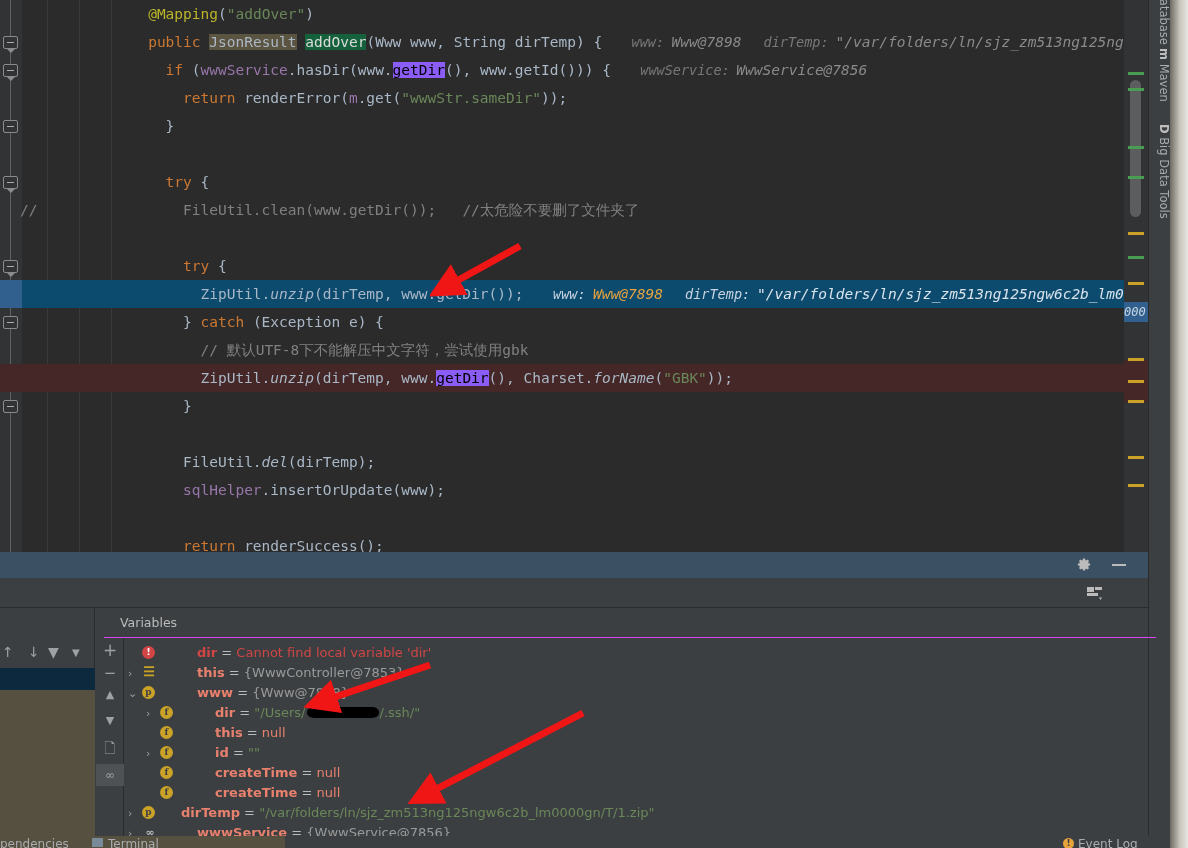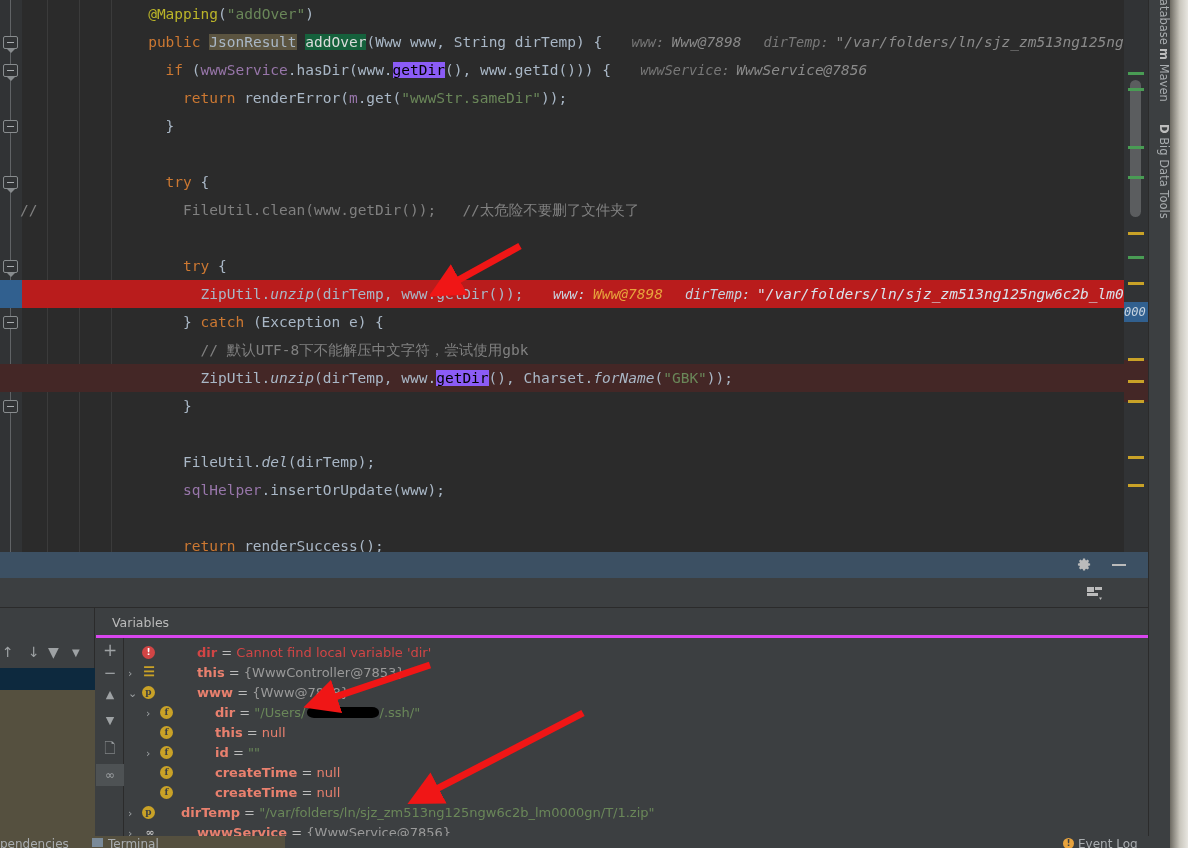--- a/index.html
+++ b/index.html
@@ -38,21 +38,21 @@
   }
   .gut-col { position:absolute; top:0; width:1px; height:552px; background:#3b3b3b; }
 
   .code {
     position:absolute; left:0; top:0; width:1148px;
     font-family:"DejaVu Sans Mono","Liberation Mono",monospace;
     font-size:14.5px; line-height:28px; white-space:pre;
   }
   .ln { position:relative; height:28px; }
   .ln .txt { position:absolute; left:22px; top:0; }
-  .ln.sel { background:#b91c1c;border-radius:12px; }
+  .ln.sel { background:#0c4a6e;border-radius:12px; }
   .ln.exc { background:#442726; }
   .ln.sel .txt, .ln.exc .txt { left:22px; }
   .ln.sel::before {
     content:""; position:absolute; left:0; top:0; width:22px; height:28px;
     background:#31608f;
   }
   .ln.exc::before {
     content:""; position:absolute; left:0; top:0; width:22px; height:28px;
     background:#442726;
   }
@@ -156,22 +156,22 @@
     background:#3c3f41; border-right:1px solid #2b2b2b;
   }
   .vt-ic {
     position:absolute; left:0; width:28px; text-align:center;
     color:#9ea2a4; font-size:14px;
   }
   .vt-ic.act { background:#4e5254; }
 
   
   #vartab {
-    position:absolute; left:96px; top:0; width:1052px; height:30px;
-    border-bottom:3px solid #d946ef;
+    position:absolute; left:104px; top:0; width:1052px; height:30px;
+    border-bottom:1px solid #d946ef;
   }
   #vartab-label {
     position:absolute; left:16px; top:7px;
     color:#bbbbbb; font-size:12.5px;
   }
 
   
   #vartree {
     position:absolute; left:124px; top:30px; width:1024px; height:198px;
     background:#3c3f41; font-size:13px; line-height:20px;

